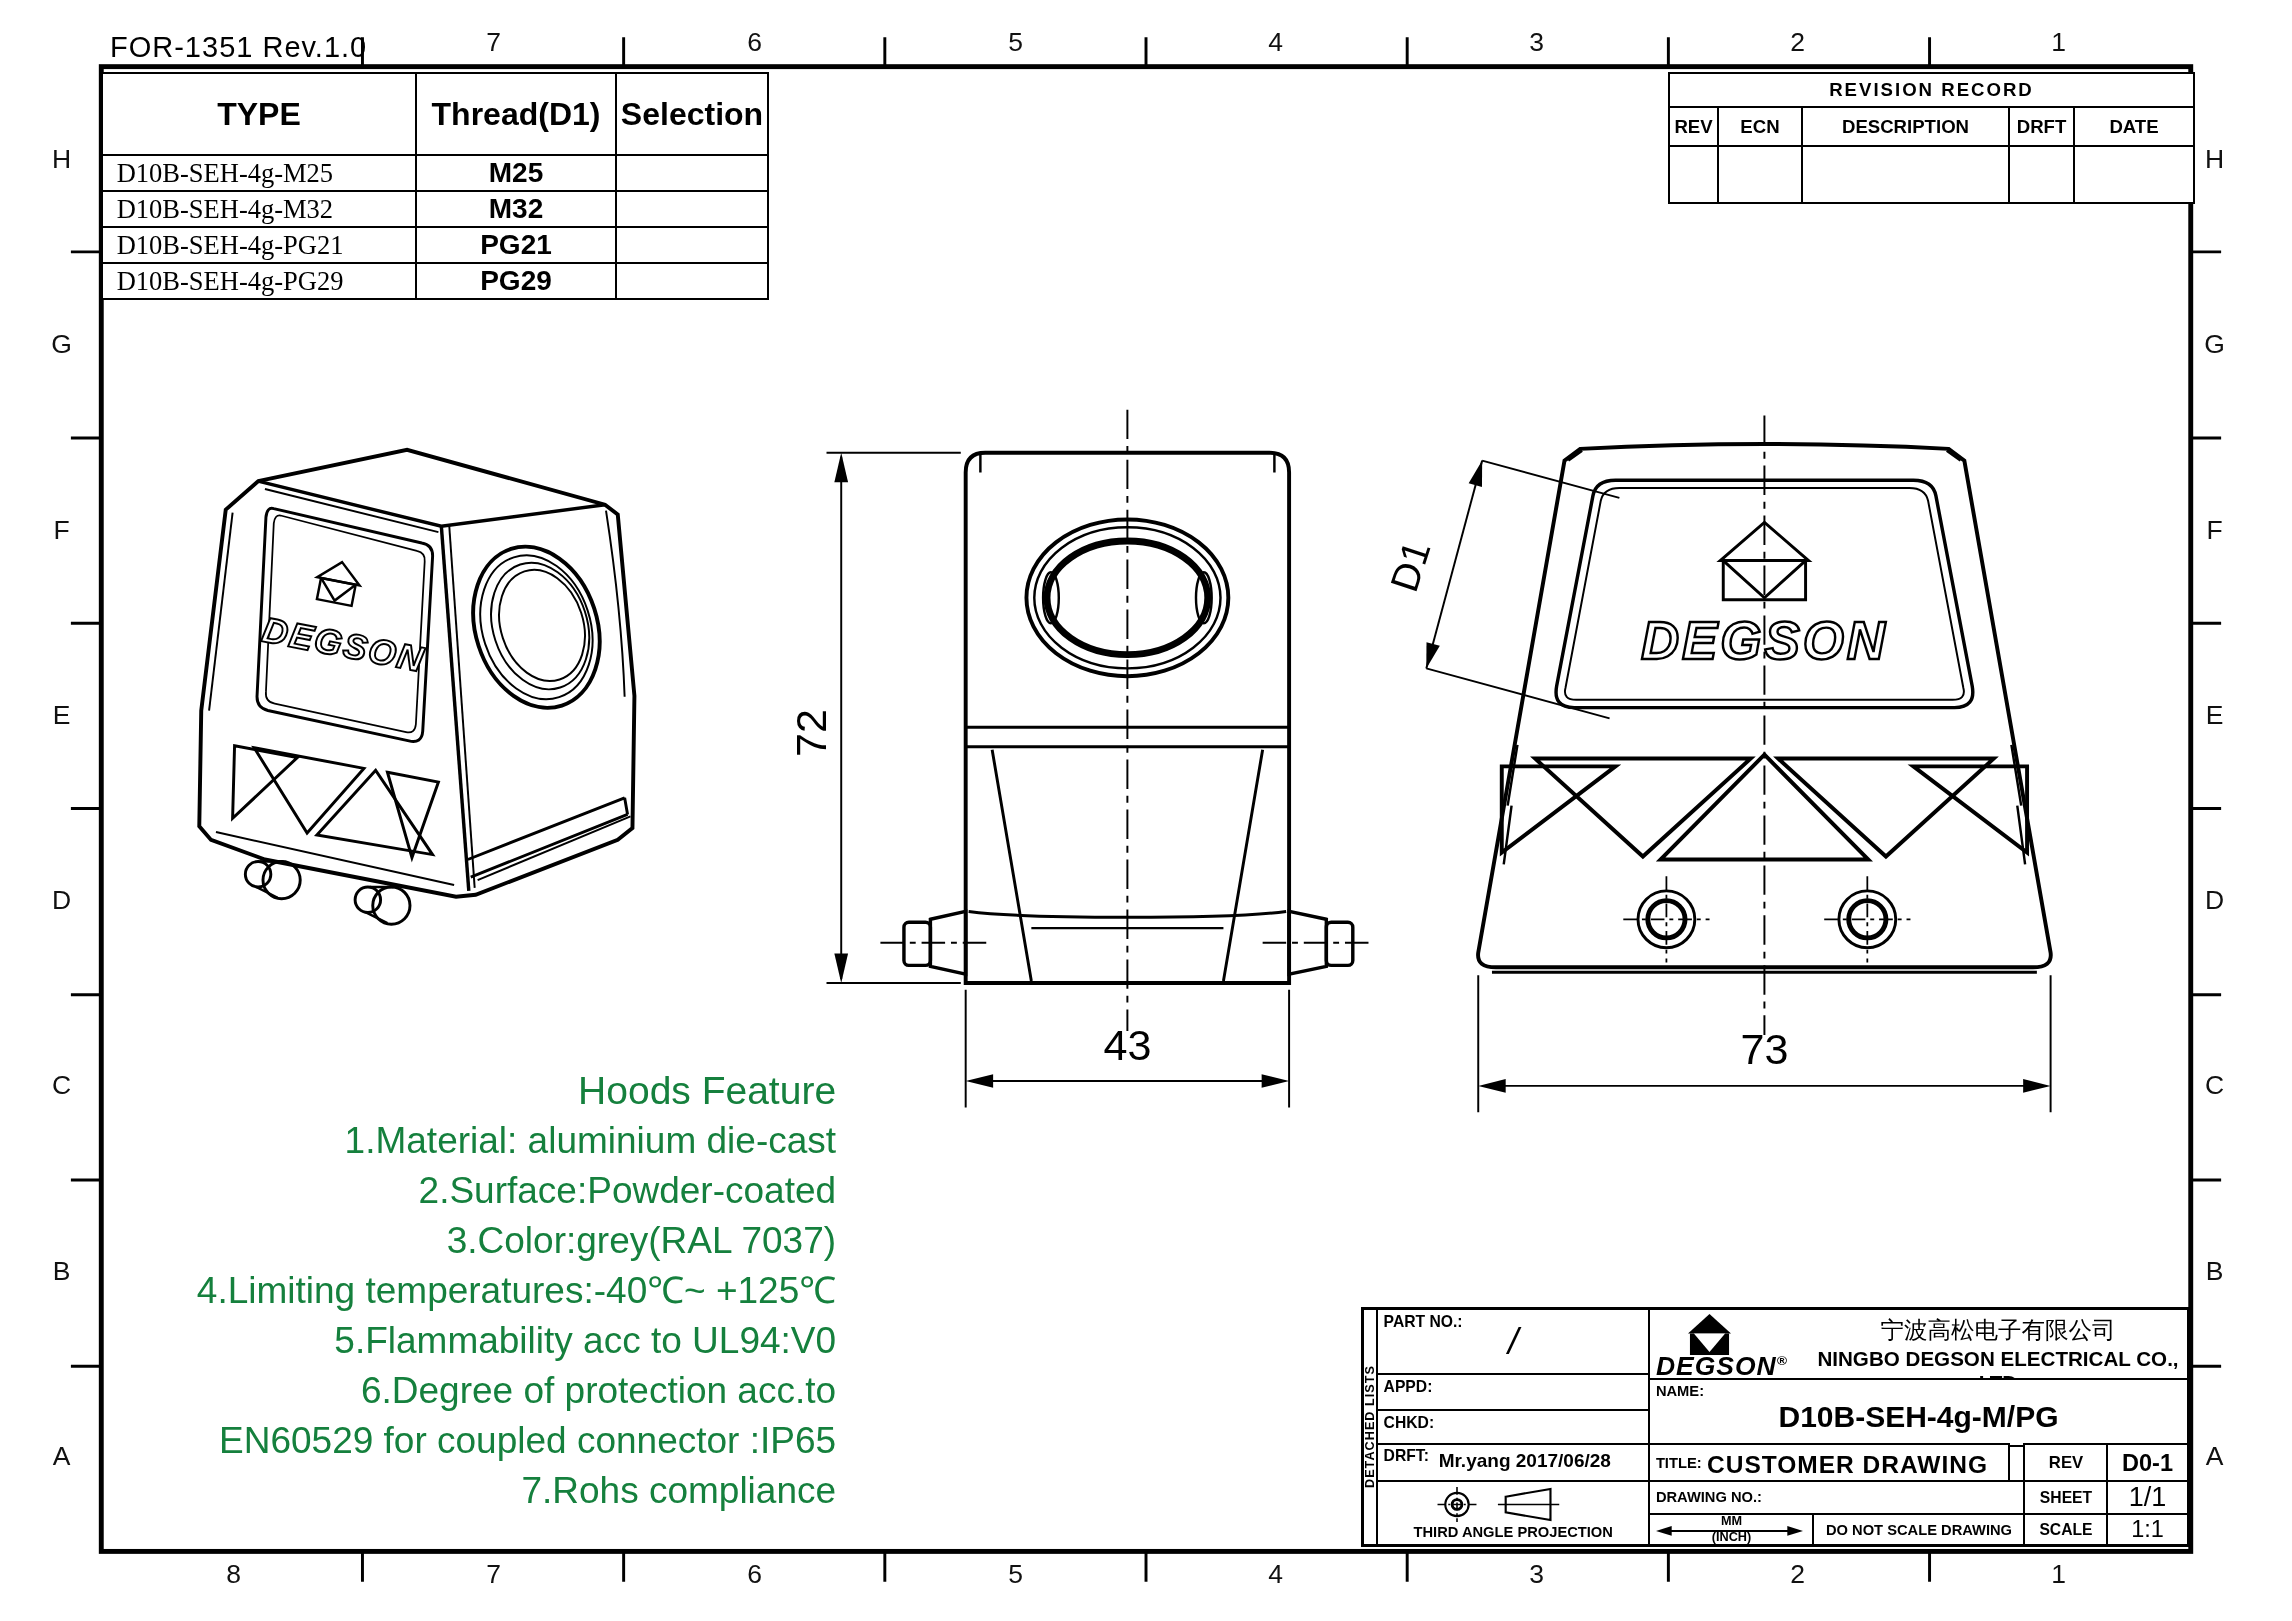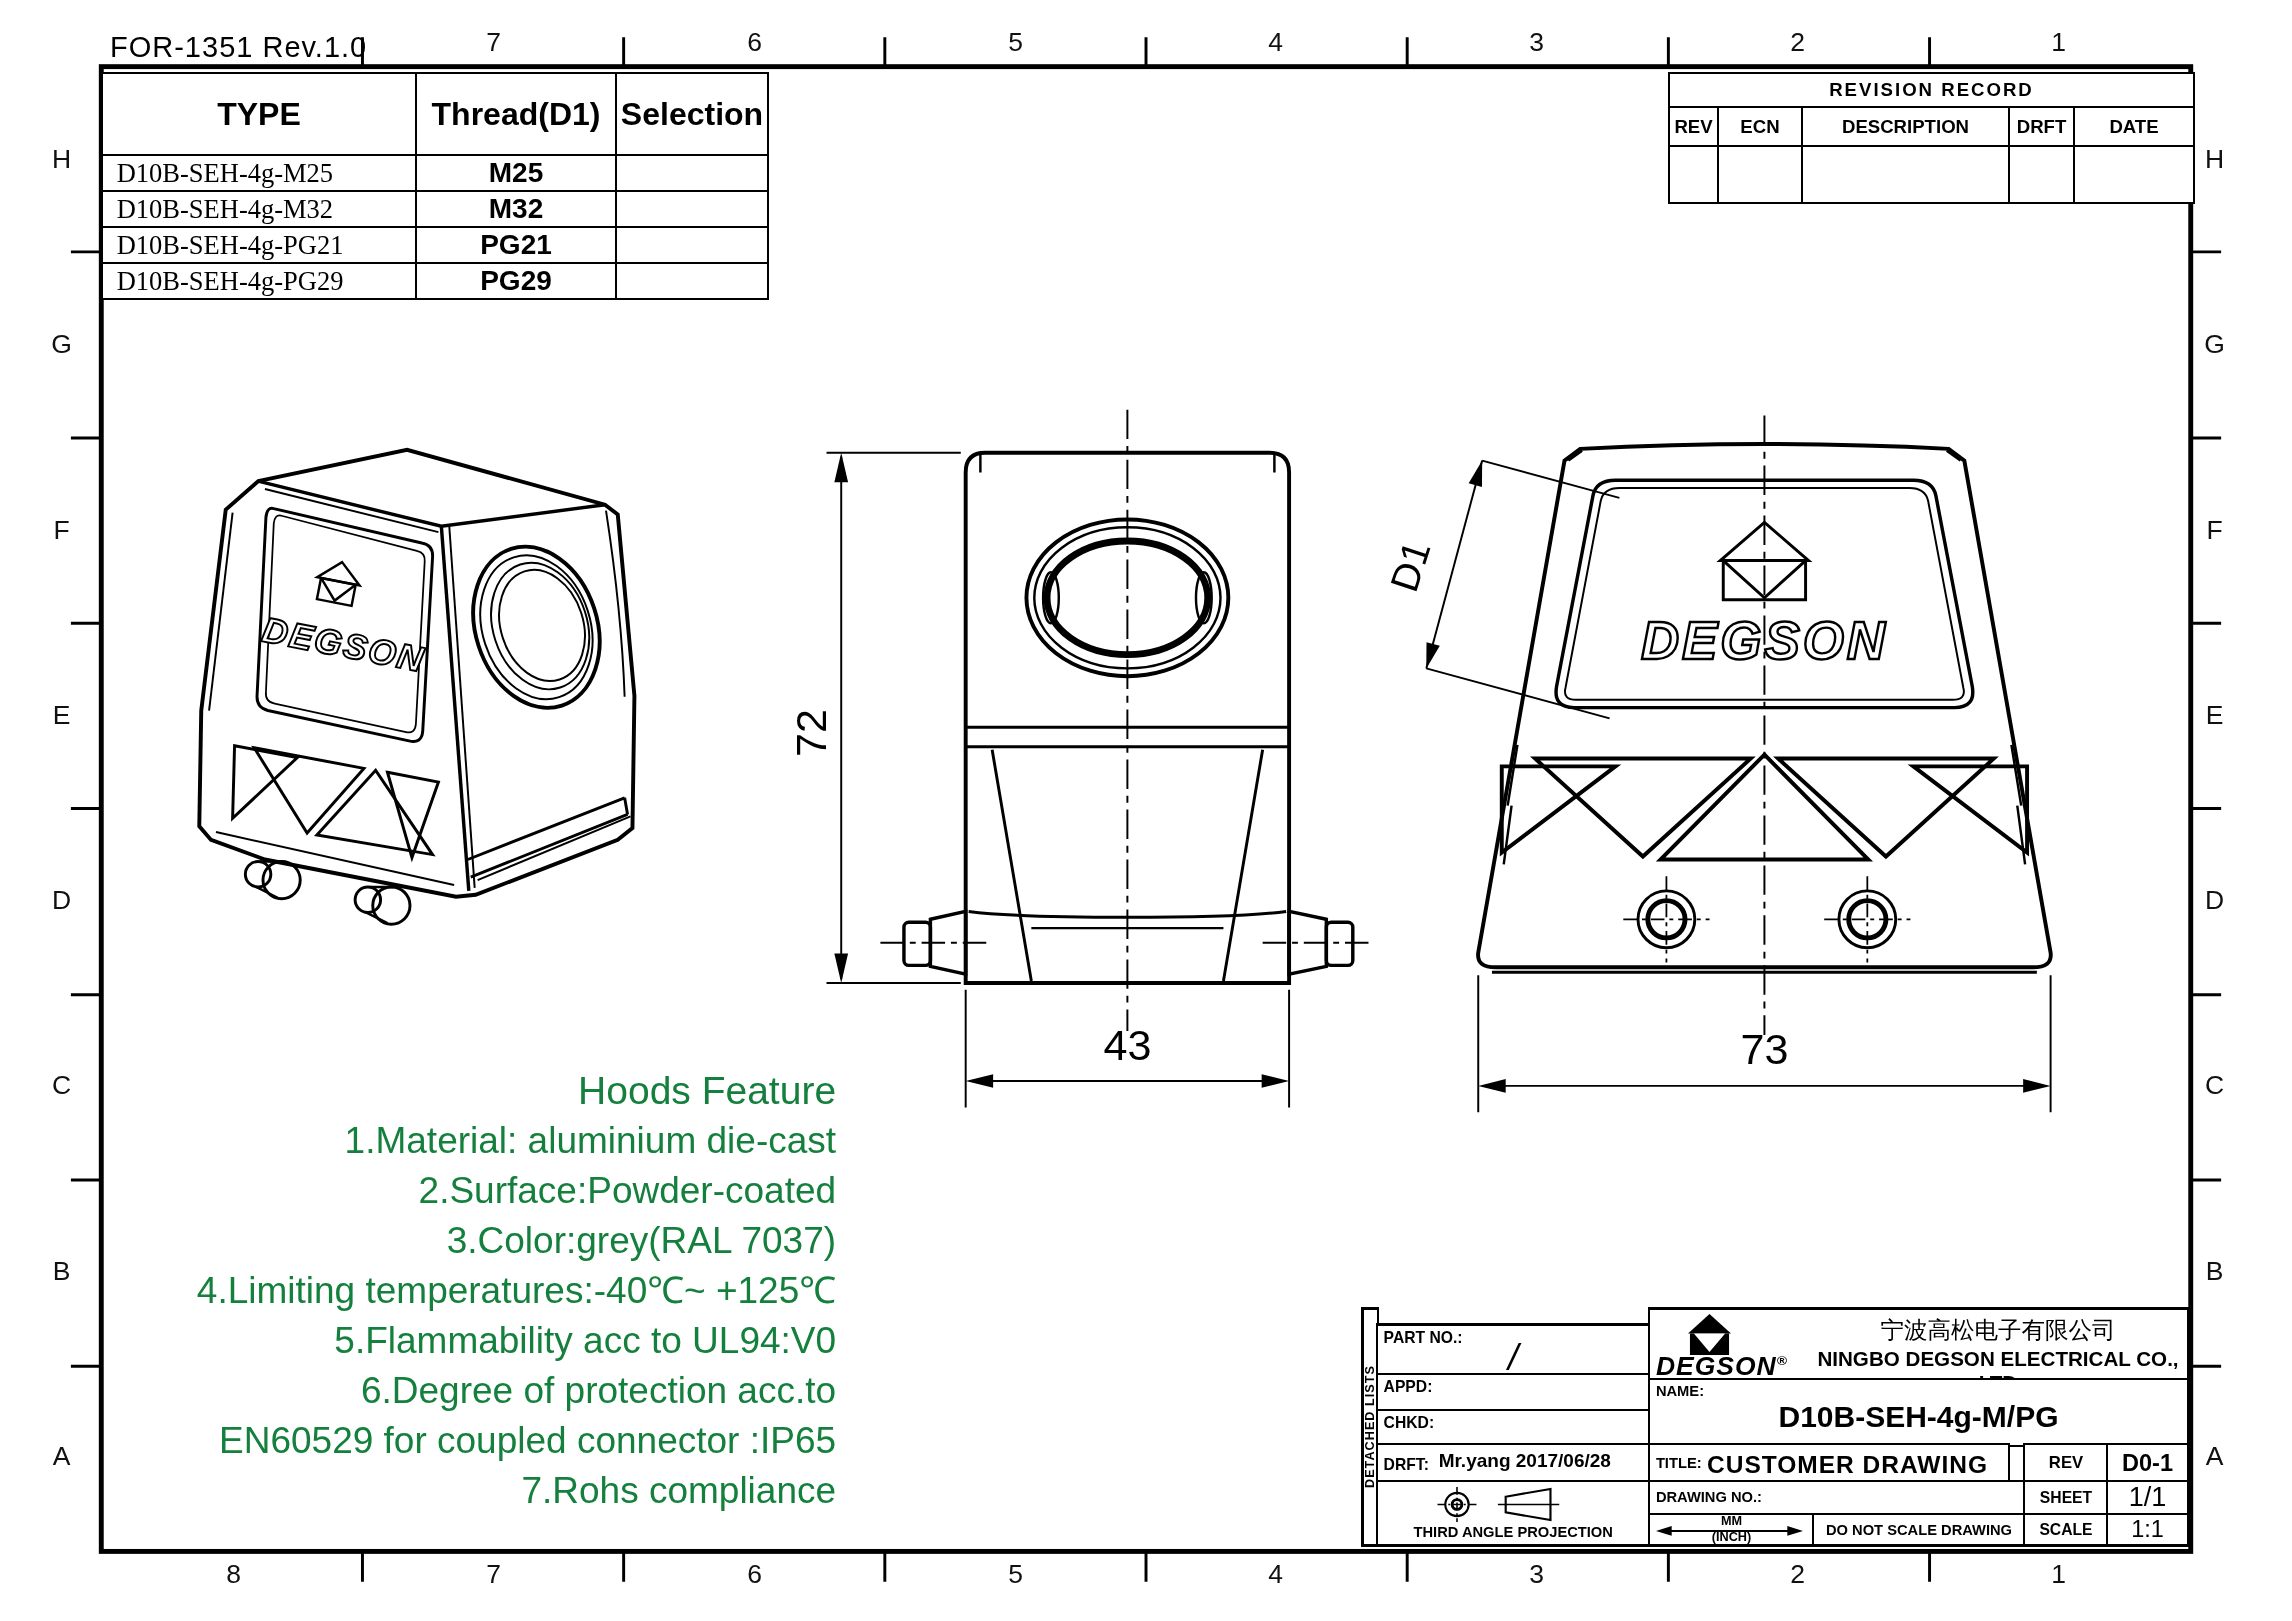--- a/index.html
+++ b/index.html
@@ -287,32 +287,32 @@
     <div class="indent">EN60529 for coupled connector :IP65</div>
     <div>7.Rohs compliance</div>
   </div>
 
   <div id="title-block">
 
     <div class="tb-cell tb-vert" style="left:0;top:0;width:17.6px;height:240px;border-width:3.9px 2.9px 3.9px 3.9px;">
       <span>DETACHED LISTS</span>
     </div>
 
-    <div class="tb-cell" style="left:14.7px;top:0;width:275px;height:69px;border-top-width:3.9px;margin-top:16px;">
+    <div class="tb-cell" style="left:14.7px;top:0;width:275px;height:69px;border-top-width:3.9px;">
       <span class="tb-label">PART NO.:</span>
       <div class="center-wrap" style="font-size:37px;font-style:italic;">/</div>
     </div>
     <div class="tb-cell" style="left:14.7px;top:66px;width:275px;height:39px;">
       <span class="tb-label">APPD:</span>
     </div>
     <div class="tb-cell" style="left:14.7px;top:102px;width:275px;height:37px;">
       <span class="tb-label">CHKD:</span>
     </div>
     <div class="tb-cell" style="left:14.7px;top:136px;width:275px;height:40px;">
-      <span class="tb-label" style="top:11px;">DRFT:</span>
+      <span class="tb-label" style="top:2px;">DRFT:</span>
       <div style="position:absolute;left:61px;top:4.9px;font-size:19px;font-weight:700;white-space:nowrap;">Mr.yang  2017/06/28</div>
     </div>
     <div class="tb-cell" style="left:14.7px;top:173px;width:275px;height:67px;border-bottom-width:3.9px;">
       <svg width="167" height="37" style="position:absolute;left:51px;top:3.9px;" viewBox="0 0 170 38">
         <g stroke="#000" fill="none" stroke-width="2.2">
           <circle cx="28" cy="19" r="12"></circle>
           <circle cx="28" cy="19" r="5" stroke-width="3"></circle>
           <path d="M8,19 H48" stroke-width="1.6" stroke-dasharray="8 3 2 3"></path>
           <path d="M28,1 V37" stroke-width="1.6" stroke-dasharray="8 3 2 3"></path>
           <path d="M78,11 L124,3 L124,35 L78,27 Z"></path>

